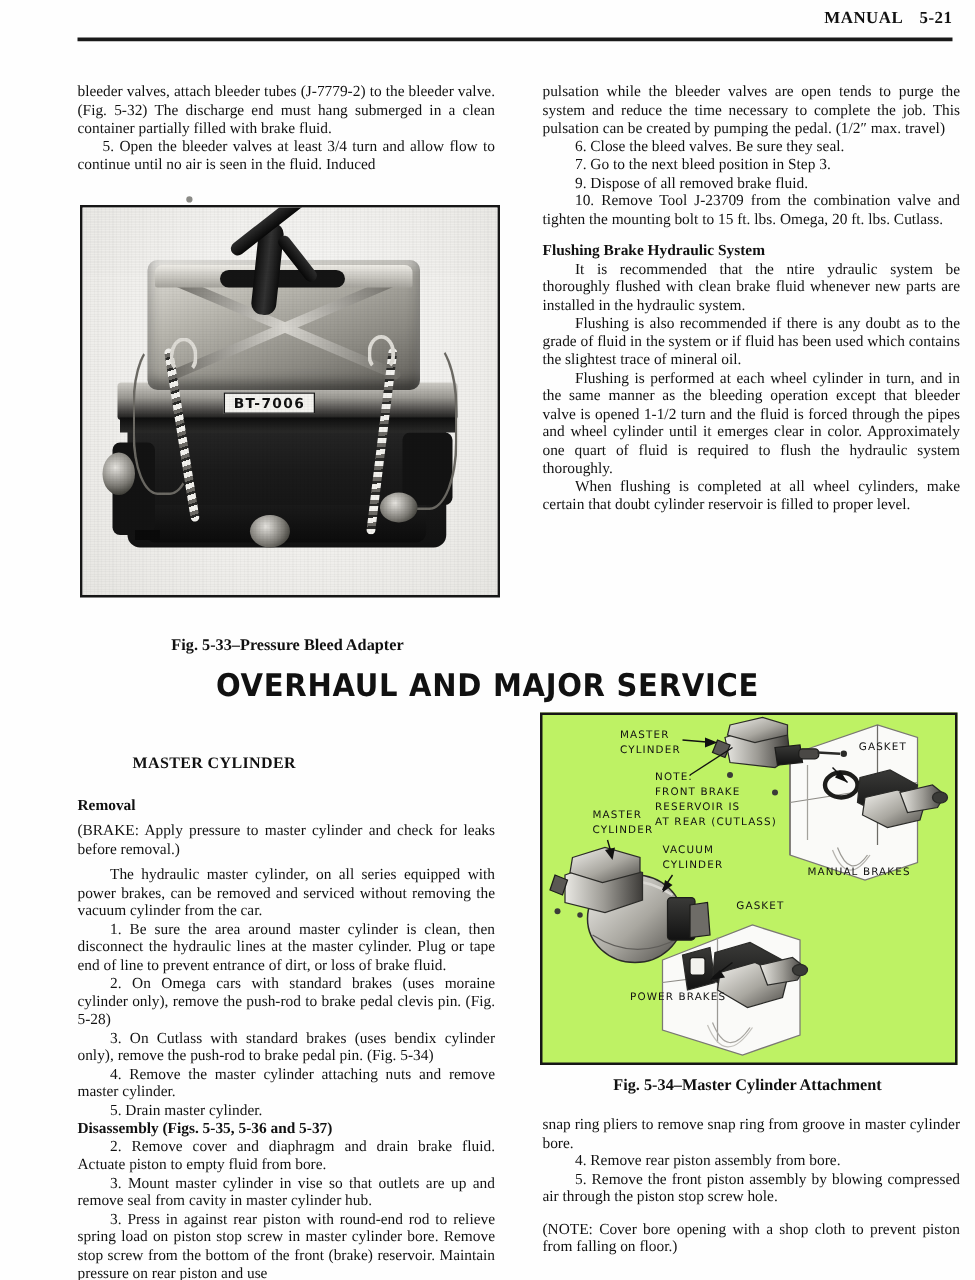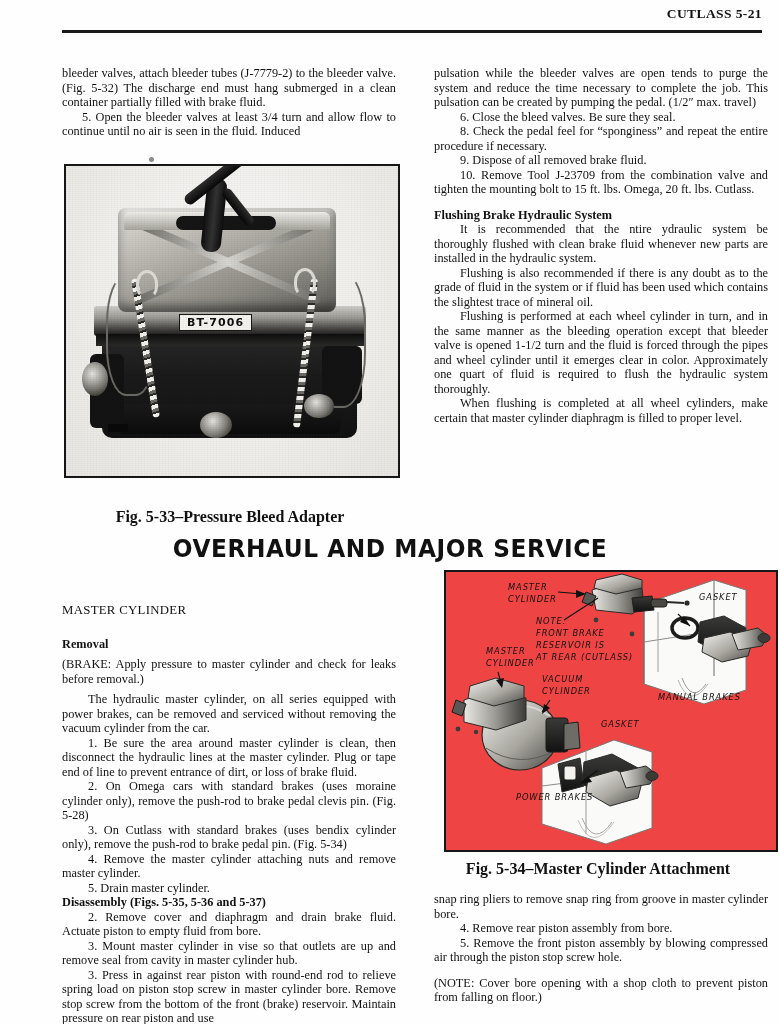--- a/index.html
+++ b/index.html
@@ -7,40 +7,40 @@
     width:780px;height:1024px;position:relative;overflow:hidden;
     font-family:"Liberation Serif","DejaVu Serif",serif;
     color:#111;
     -webkit-font-smoothing:none;
   }
   .page{position:absolute;inset:0;background:#fefefe;}
 
   
   .runhead{position:absolute;left:62px;top:6px;width:700px;text-align:right;
     font-weight:bold;font-size:13.5px;letter-spacing:.4px;}
-  .runhead .num{margin-left:0;}
+  .runhead .num{margin-left:10px;}
   .rule{position:absolute;left:62px;top:30px;width:700px;height:3px;
     background:#1a1a1a;}
 
   
   .col{position:absolute;width:334px;font-size:12.3px;line-height:1.18;
     text-align:justify;text-justify:inter-word;hyphens:none;}
   .col-l{left:62px;}
   .col-r{left:434px;}
   #col-left-top{top:66px;}
   #col-right-top{top:66px;}
   #col-left-mid{top:590px;width:334px;}
   #col-right-bot{top:892px;width:334px;}
   .p{margin:0 0 0 0;}
   .p.ind{text-indent:20px;}
   .p.ind2{text-indent:26px;}
   .gap{height:11px;}
   .gap-s{height:6px;}
   .sub{font-weight:bold;font-size:12.3px;margin:0;text-align:left;}
-  .subcaps{font-weight:normal;font-size:12.8px;letter-spacing:.3px;text-align:left;}
+  .subcaps{font-weight:bold;font-size:12.8px;letter-spacing:.3px;text-align:left;margin-left:44px;}
 
   
   .bighead{position:absolute;left:0;top:534px;width:780px;text-align:center;
     font-family:"DejaVu Sans","Liberation Sans",sans-serif;
     font-weight:bold;font-size:25px;letter-spacing:.6px;
     transform:scaleX(.93);}
 
   
   .photo-wrap{position:absolute;left:64px;top:164px;width:332px;height:310px;
     border:2px solid #161616;background:#f2f2f0;overflow:hidden;}
@@ -102,59 +102,59 @@
   .port.p1{left:134px;top:246px;width:32px;height:26px;}
   .port.p2{left:238px;top:228px;width:30px;height:24px;}
   .port.p3{left:16px;top:196px;width:26px;height:34px;}
   .boss{position:absolute;background:#131313;}
   .boss.b1{left:24px;top:188px;width:34px;height:74px;border-radius:6px;}
   .boss.b2{left:256px;top:180px;width:40px;height:58px;border-radius:6px;}
   .cap-l{position:absolute;left:42px;top:258px;width:20px;height:8px;background:#0a0a0a;}
   .speck{position:absolute;left:85px;top:-5px;width:5px;height:5px;border-radius:50%;
     background:#8a8a86;}
 
-  .figcap{position:absolute;text-align:center;font-weight:bold;font-size:16px;}
+  .figcap{position:absolute;text-align:center;font-weight:bold;font-size:13px;}
   #cap-533{left:62px;top:508px;width:336px;}
   #cap-534{left:432px;top:860px;width:332px;}
 
   
-  .fig34{position:absolute;left:444px;top:570px;width:330px;height:278px;
-    border:2px solid #161616;background:#ef4444;overflow:hidden;font-style:italic;}
+  .fig34{position:absolute;left:432px;top:570px;width:330px;height:278px;
+    border:2px solid #161616;background:#bef264;overflow:hidden;}
   .fig34 svg{display:block;}
   .dlabel{font-family:"DejaVu Sans","Liberation Sans",sans-serif;
     font-size:8.3px;letter-spacing:.9px;fill:#111;}
 </style>
 </head>
 <body>
 
 <div class="page">
 
   <div class="runhead">
-    <span>CUTLASS</span>
+    <span>MANUAL</span>
     <span class="num">5-21</span>
   </div>
   <div class="rule"></div>
 
   <div class="col col-l" id="col-left-top">
     <p class="p">bleeder valves, attach bleeder tubes (J-7779-2) to the bleeder valve. (Fig. 5-32) The discharge end must hang submerged in a clean container partially filled with brake fluid.</p>
     <p class="p ind">5. Open the bleeder valves at least 3/4 turn and allow flow to continue until no air is seen in the fluid. Induced</p>
   </div>
 
   <div class="col col-r" id="col-right-top">
     <p class="p">pulsation while the bleeder valves are open tends to purge the system and reduce the time necessary to complete the job. This pulsation can be created by pumping the pedal. (1/2″ max. travel)</p>
     <p class="p ind2">6. Close the bleed valves. Be sure they seal.</p>
-    <p class="p ind2">8. Check the pedal feel for “sponginess” and repeat the entire procedure if necessary.</p>
+    <p class="p ind2">7. Go to the next bleed position in Step 3.</p>
     <p class="p ind2">9. Dispose of all removed brake fluid.</p>
     <p class="p ind2">10. Remove Tool J-23709 from the combination valve and tighten the mounting bolt to 15 ft. lbs. Omega, 20 ft. lbs. Cutlass.</p>
     <div class="gap"></div>
     <p class="sub">Flushing Brake Hydraulic System</p>
     <p class="p ind2">It is recommended that the  ntire ydraulic system be thoroughly flushed with clean brake fluid whenever new parts are installed in the hydraulic system.</p>
     <p class="p ind2">Flushing is also recommended if there is any doubt as to the grade of fluid in the system or if fluid has been used which contains the slightest trace of mineral oil.</p>
     <p class="p ind2">Flushing is performed at each wheel cylinder in turn, and in the same manner as the bleeding operation except that bleeder valve is opened 1-1/2 turn and the fluid is forced through the pipes and wheel cylinder until it emerges clear in color. Approximately one quart of fluid is required to flush the hydraulic system thoroughly.</p>
-    <p class="p ind2">When flushing is completed at all wheel cylinders, make certain that master cylinder diaphragm is filled to proper level.</p>
+    <p class="p ind2">When flushing is completed at all wheel cylinders, make certain that doubt cylinder reservoir is filled to proper level.</p>
   </div>
 
   <div class="photo-wrap">
     <div class="photo">
       <div class="ph-bg"></div>
       <div class="mc-body"></div>
       <div class="boss b1"></div>
       <div class="boss b2"></div>
       <div class="mc-lip"></div>
       <div class="mc-lip2"></div>

